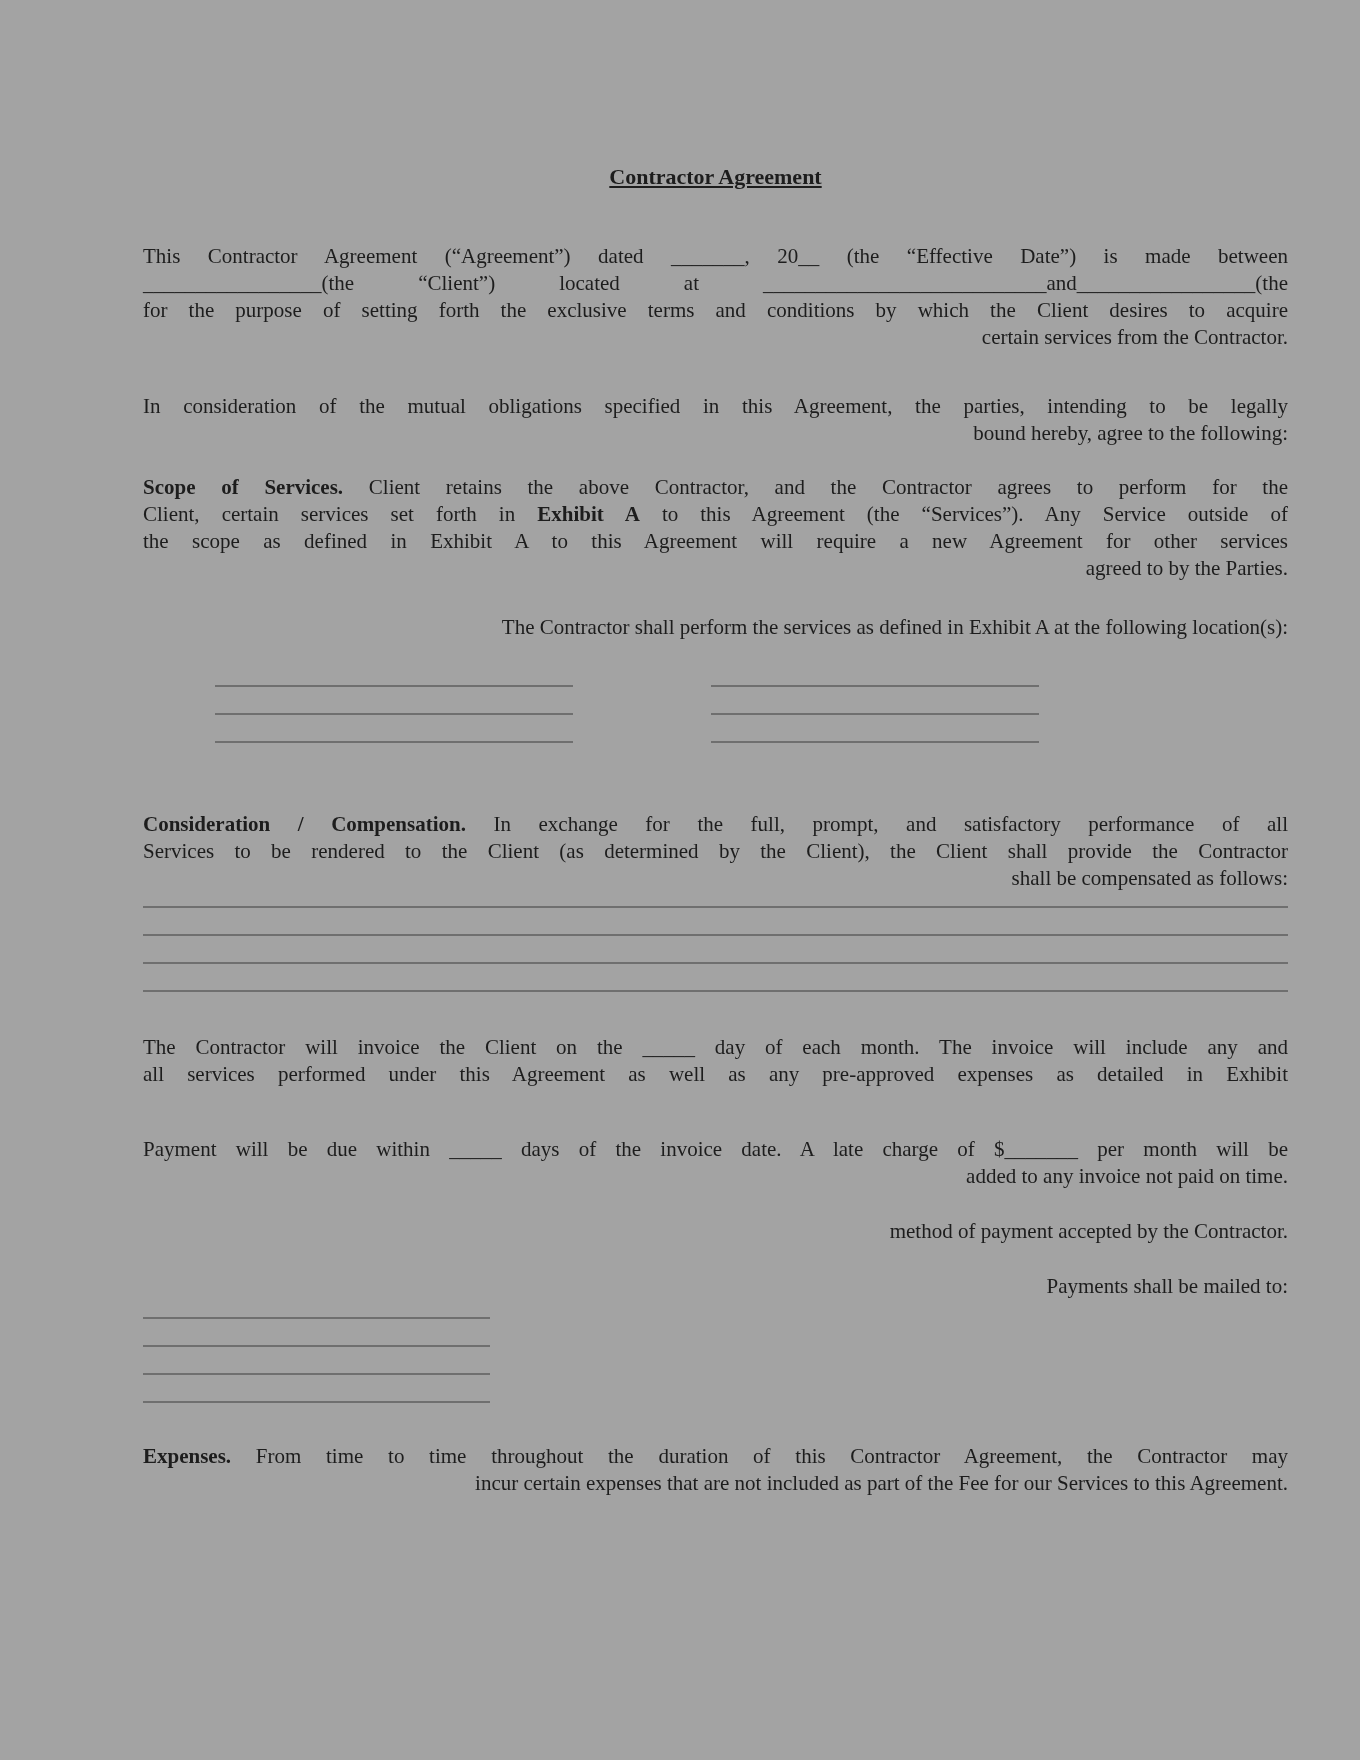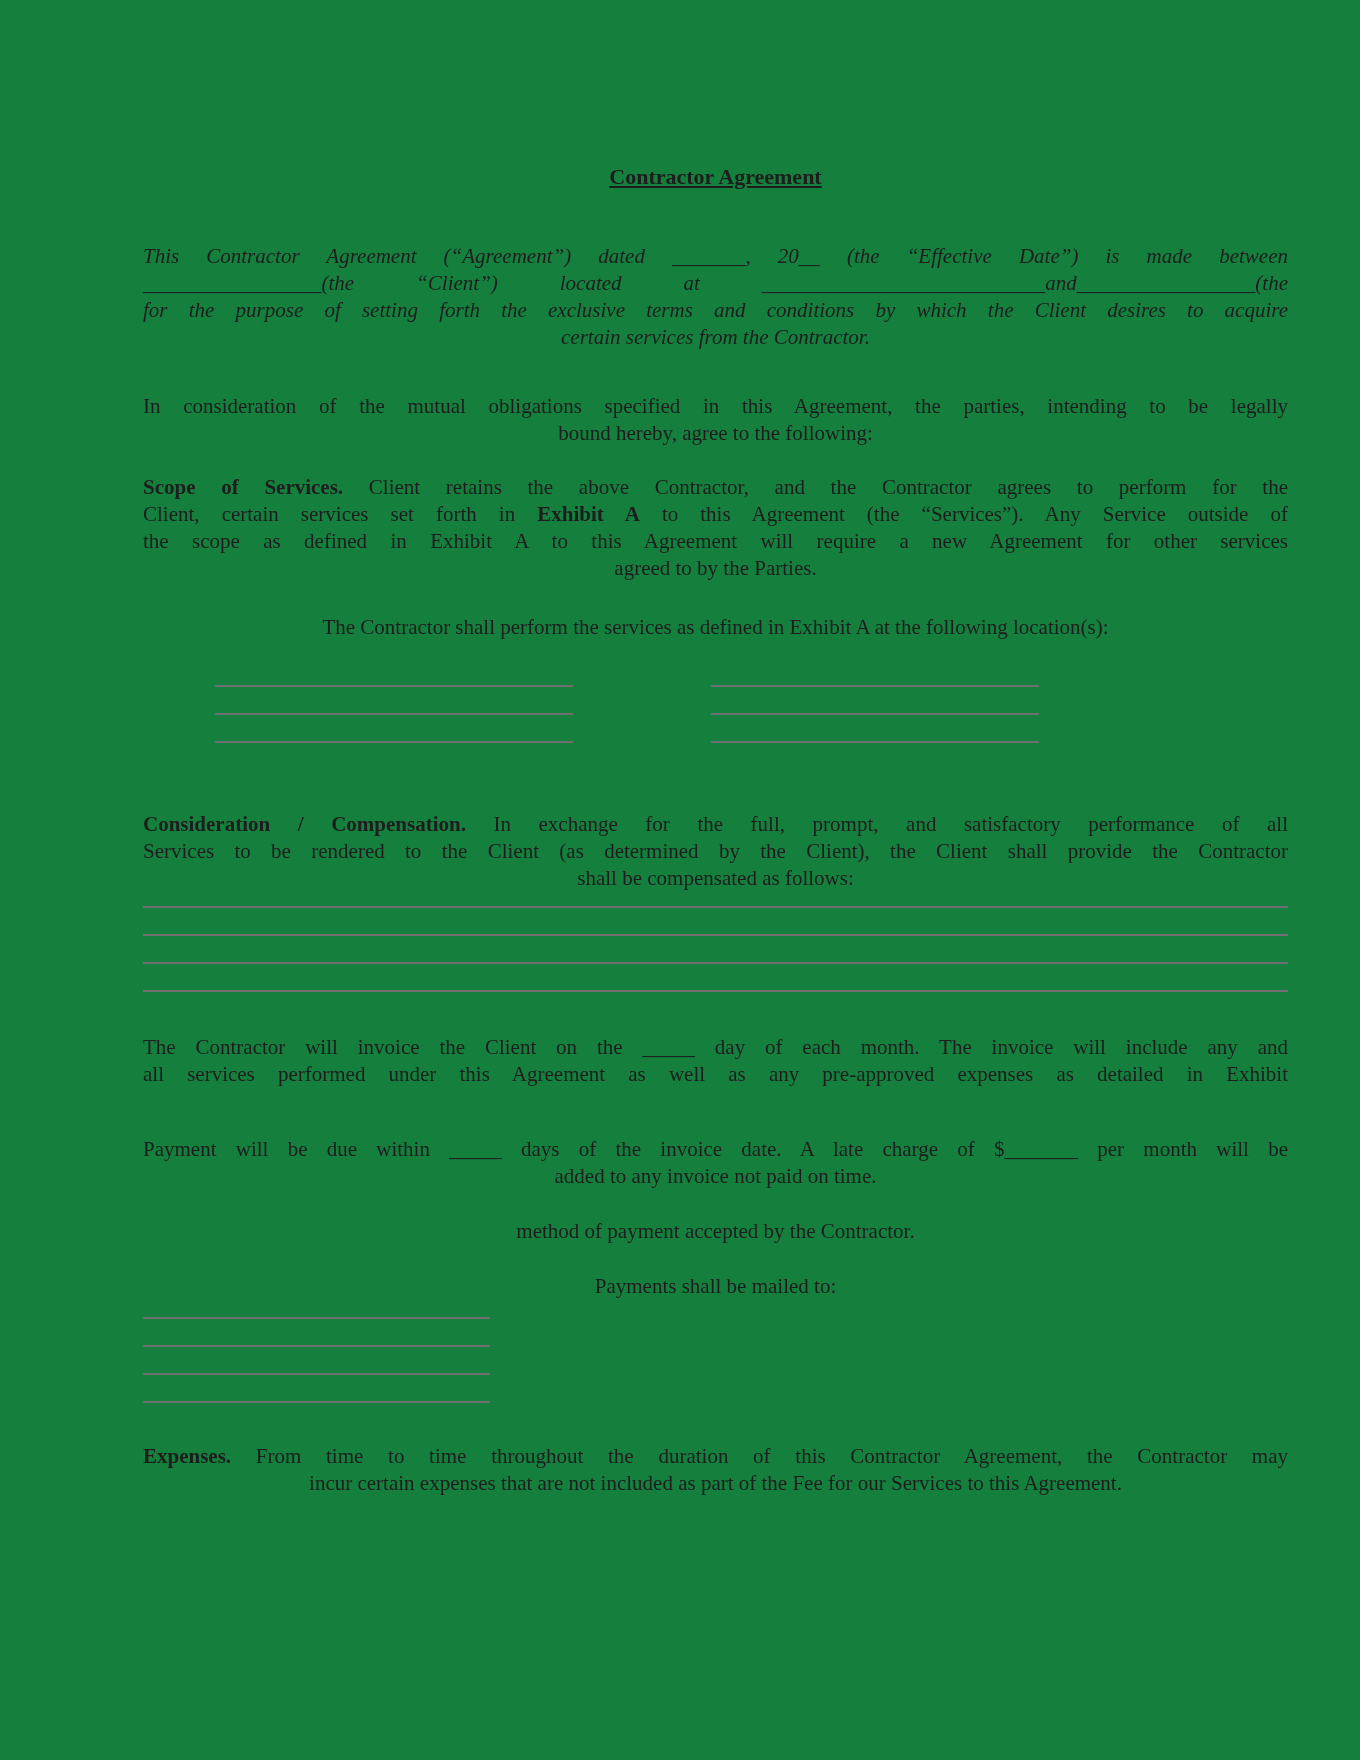--- a/index.html
+++ b/index.html
@@ -1,39 +1,39 @@
 <!DOCTYPE html>
 <html><head>
 <meta charset="utf-8">
 <style>
   html,body{margin:0;padding:0;background:#ffffff;}
   .page{
     position:relative;
     width:1360px;
     height:1760px;
-    background:#15803d;
+    background:#a3a3a3;
     box-sizing:border-box;
     padding:163px 72px 0 143px;
     font-family:"Liberation Serif","DejaVu Serif",serif;
     font-size:21px;
     line-height:27px;
     color:#1d1d1d;
   }
   .doc-title{
     font-size:22px;
     line-height:27px;
     font-weight:bold;
     text-decoration:underline;
     text-align:center;
     margin:0 0 53px 0;
   }
   .para{margin:0 0 27px 0;}
-  .tline{text-align:center;}
+  .tline{text-align:right;}
   .just{text-align:justify;text-align-last:justify;}
-  .p-intro{margin-bottom:42px;font-style:italic;}
+  .p-intro{margin-bottom:42px;}
   .p-mutual{}
   .p-scope{margin-bottom:32px;}
   .p-locintro{margin-bottom:18px;}
   .p-comp{margin-bottom:0;}
   .p-invoice{margin-bottom:28px;}
   .p-due{margin-bottom:28px;margin-top:48px;}
   .p-method{margin-bottom:28px;}
   .p-mailintro{margin-bottom:0;}
   .p-expenses{margin-bottom:8px;}
   .fill-line{

